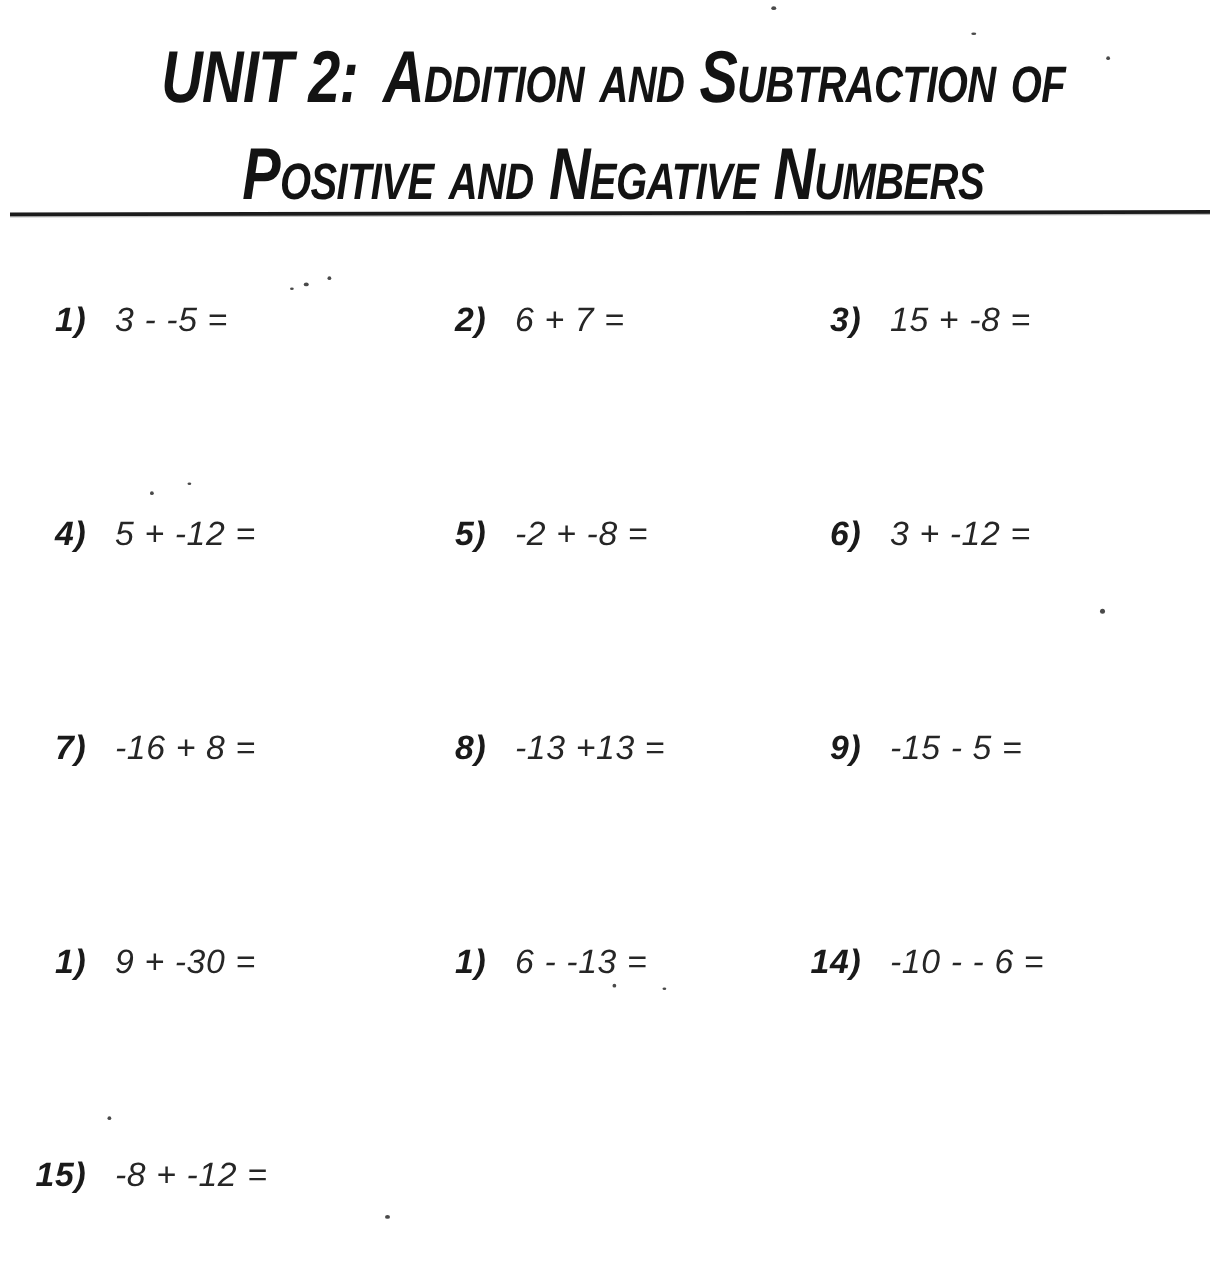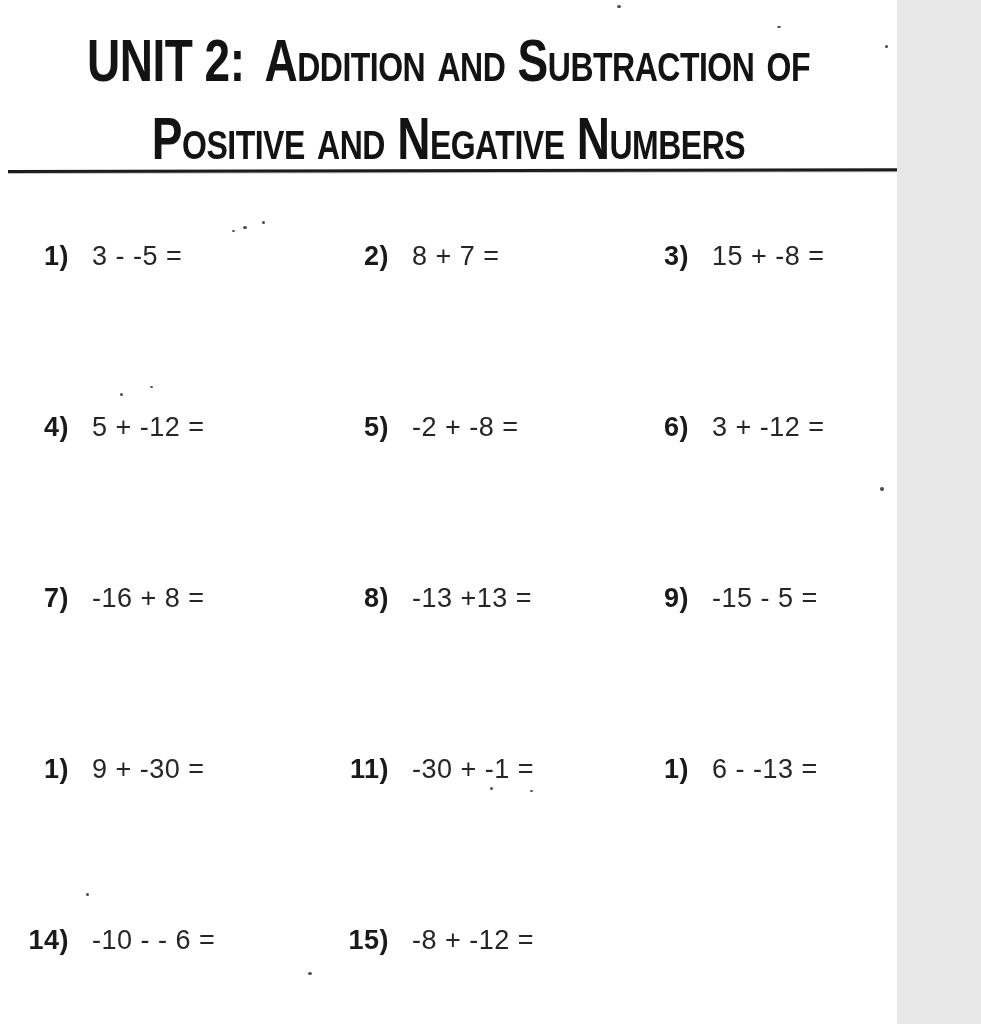--- a/index.html
+++ b/index.html
@@ -2,26 +2,27 @@
 <html><head>
 <meta charset="utf-8">
 <style>
   html, body {
     margin: 0;
     padding: 0;
     background: #e8e8e8;
   }
   .page {
     position: relative;
-    width: 897px;
+    width: 981px;
     height: 1024px;
     background: #ffffff;
     overflow: hidden;
     font-family: "Liberation Sans", sans-serif;
     color: #232323;
+    font-style: italic;
   }
   
   .title-block {
     position: absolute;
     top: 20px;
     left: 0;
     right: 0;
     text-align: center;
   }
   .title-line {
@@ -110,21 +111,21 @@
   <div class="rule"></div>
 
 
   <div class="problems">
     <div class="problem">
       <span class="num">1)</span>
       <span class="eq">3 - -5 =</span>
     </div>
     <div class="problem">
       <span class="num">2)</span>
-      <span class="eq">8 + 7 =</span>
+      <span class="eq">6 + 7 =</span>
     </div>
     <div class="problem">
       <span class="num">3)</span>
       <span class="eq">15 + -8 =</span>
     </div>
     <div class="problem">
       <span class="num">4)</span>
       <span class="eq">5 + -12 =</span>
     </div>
     <div class="problem">
@@ -145,24 +146,20 @@
     </div>
     <div class="problem">
       <span class="num">9)</span>
       <span class="eq">-15 - 5 =</span>
     </div>
     <div class="problem">
       <span class="num">1)</span>
       <span class="eq">9 + -30 =</span>
     </div>
     <div class="problem">
-      <span class="num">11)</span>
-      <span class="eq">-30 + -1 =</span>
-    </div>
-    <div class="problem">
       <span class="num">1)</span>
       <span class="eq">6 - -13 =</span>
     </div>
     <div class="problem">
       <span class="num">14)</span>
       <span class="eq">-10 - - 6 =</span>
     </div>
     <div class="problem">
       <span class="num">15)</span>
       <span class="eq">-8 + -12 =</span>

